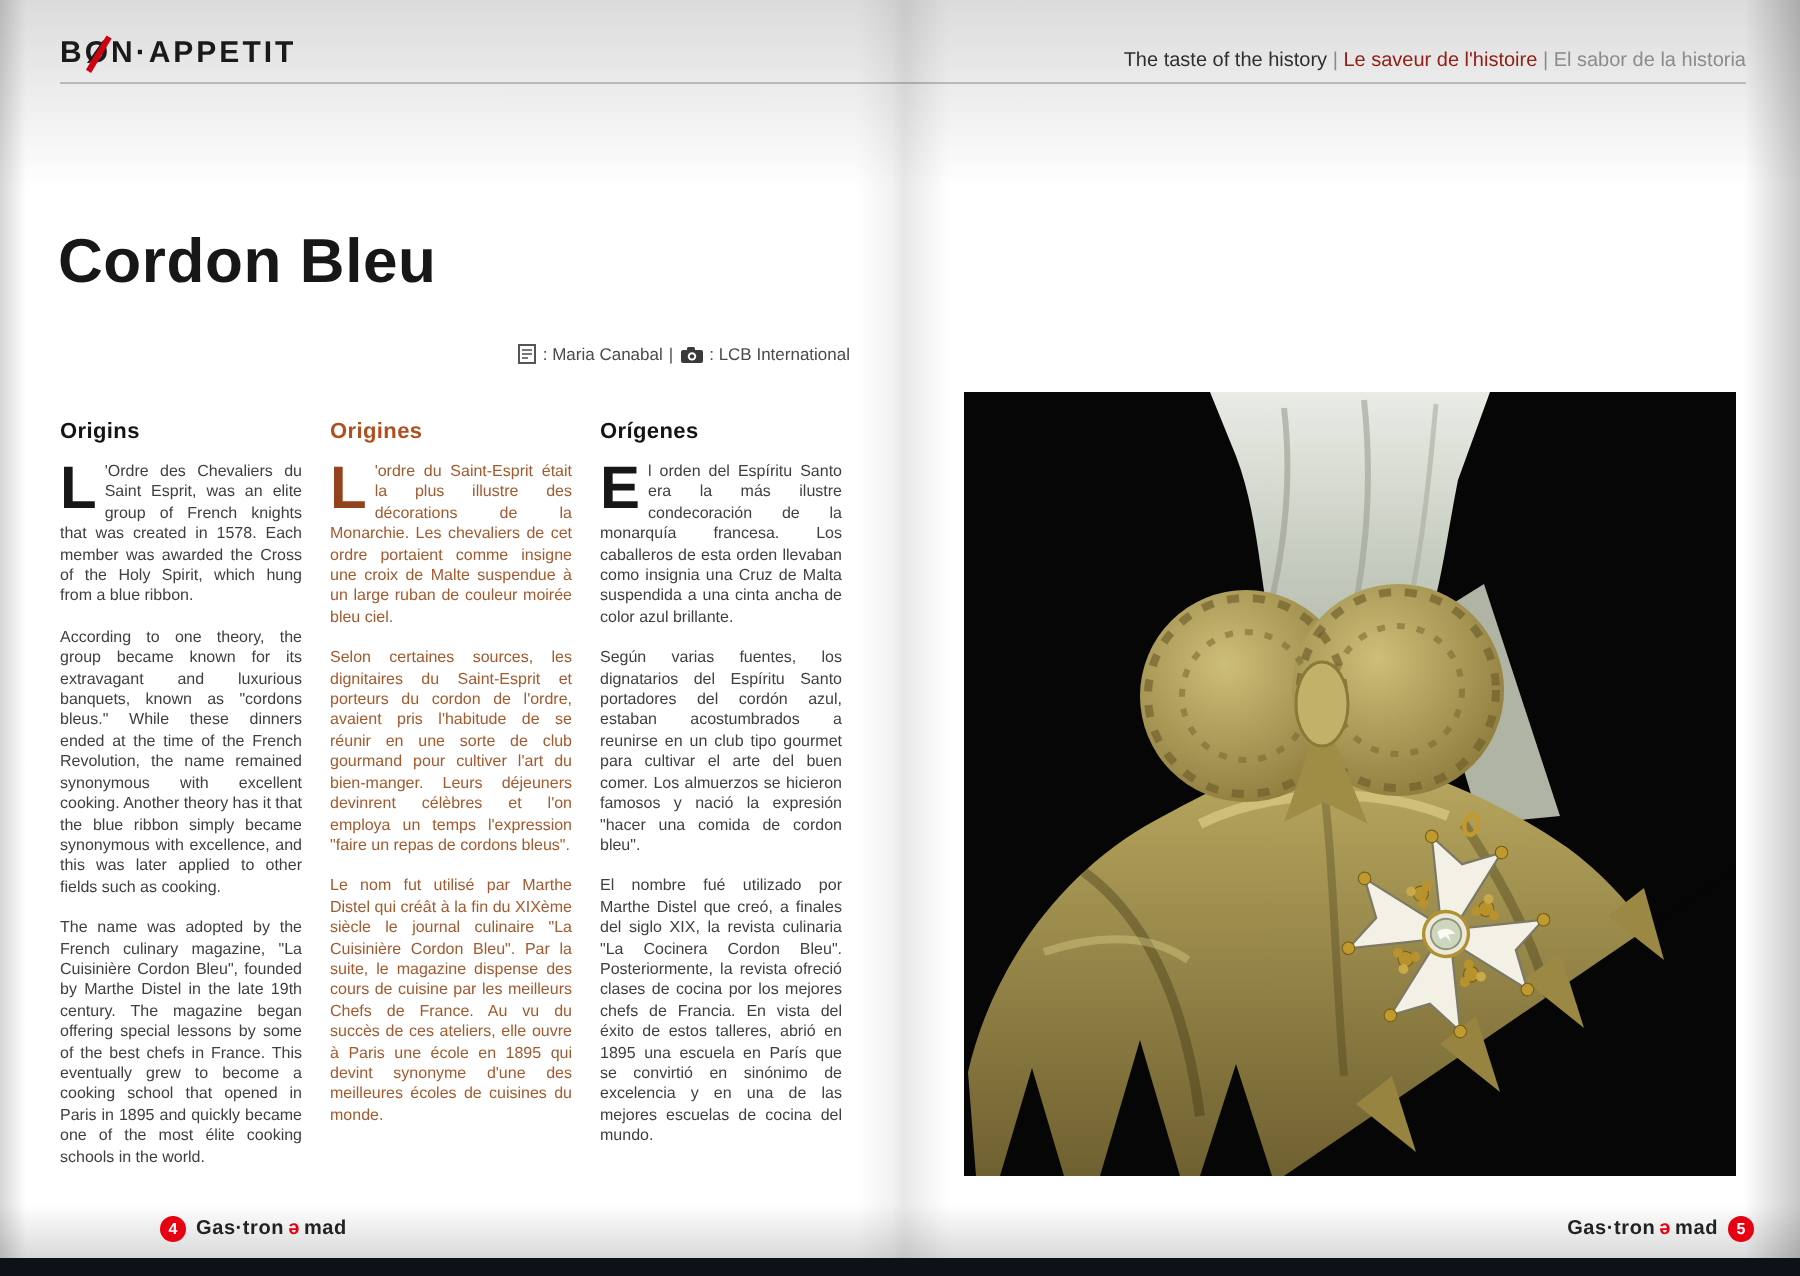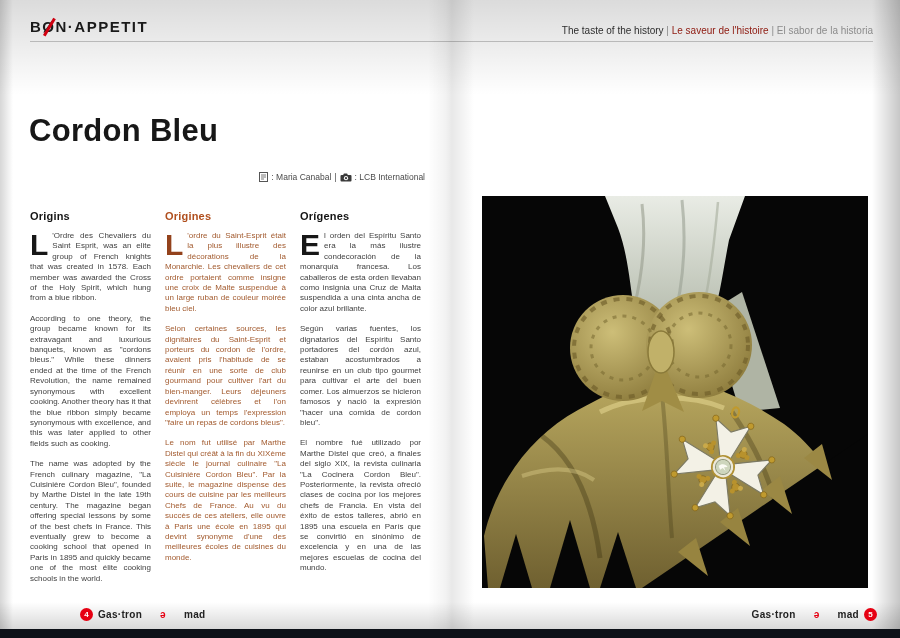--- a/index.html
+++ b/index.html
@@ -41,21 +41,21 @@
 
   
   .photo{position:absolute;left:482px;top:196px;width:386px;height:392px;margin:0;background:#060606;z-index:1;}
   .photo svg{display:block;}
 
   
   .footer{position:absolute;top:608px;display:flex;align-items:center;gap:5px;font-size:10px;font-weight:700;color:#222;z-index:6;}
   .footer.fl{left:80px;}
   .footer.fr-side{right:23px;}
   .badge{width:13px;height:13px;border-radius:50%;background:#e60012;color:#fff;font-size:8px;font-weight:700;display:flex;align-items:center;justify-content:center;}
-  .brand{display:flex;align-items:baseline;gap:18px;letter-spacing:.3px;}
+  .brand{display:flex;align-items:baseline;gap:2px;letter-spacing:.3px;}
   .brand .accent{color:#e60012;font-weight:800;}
 </style>
 </head>
 <body>
 
 <div class="stage">
 
   <div class="logo"><span>B</span><span class="o">Ø</span><span>N·APPETIT</span></div>
 
   <div class="tagline">

